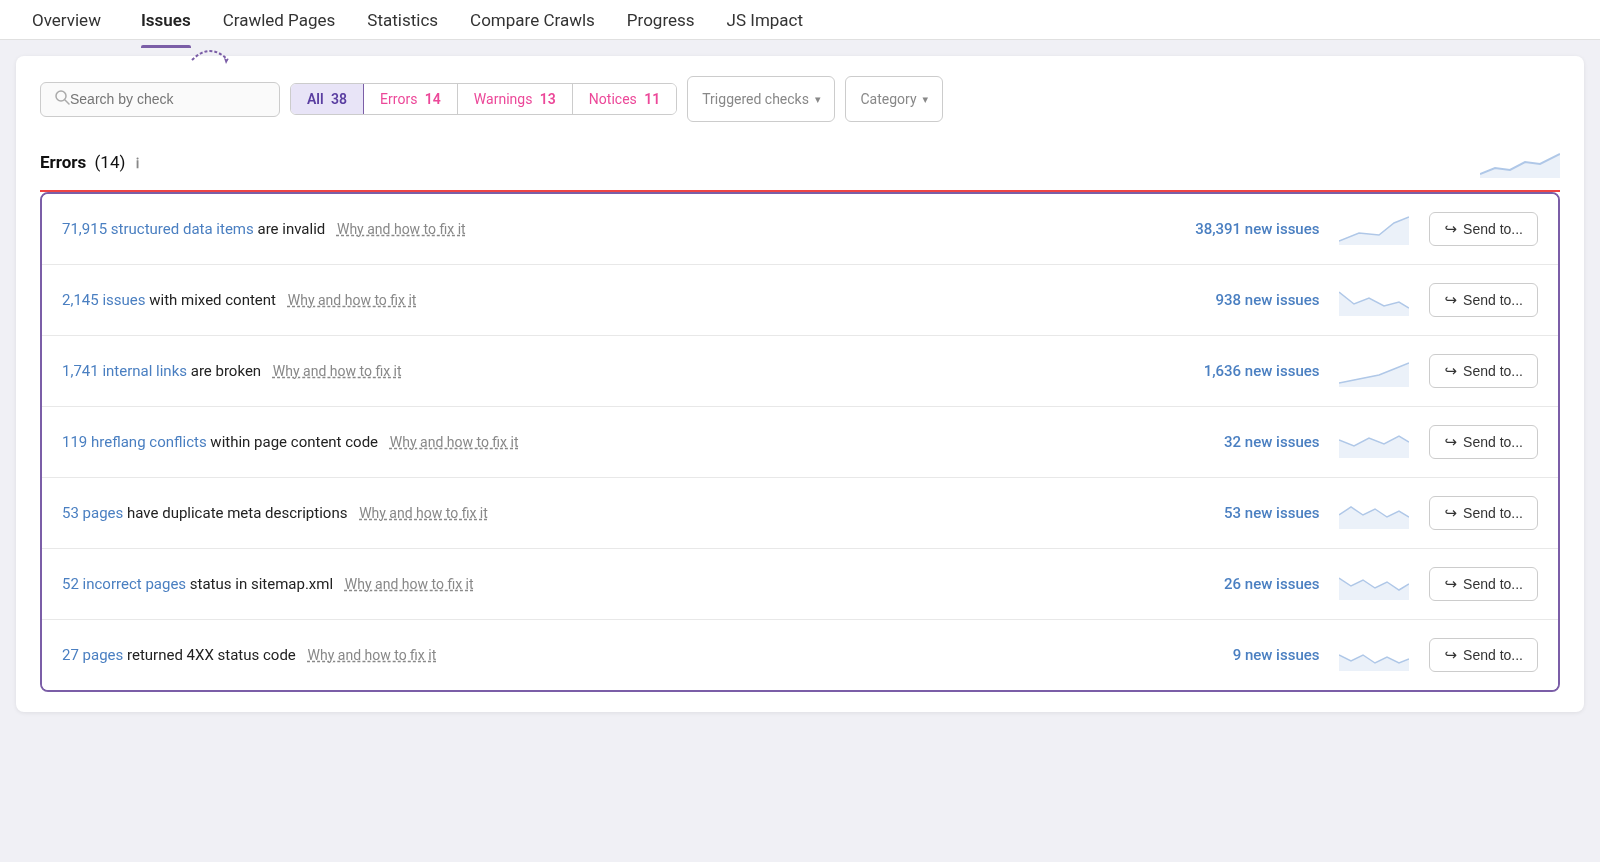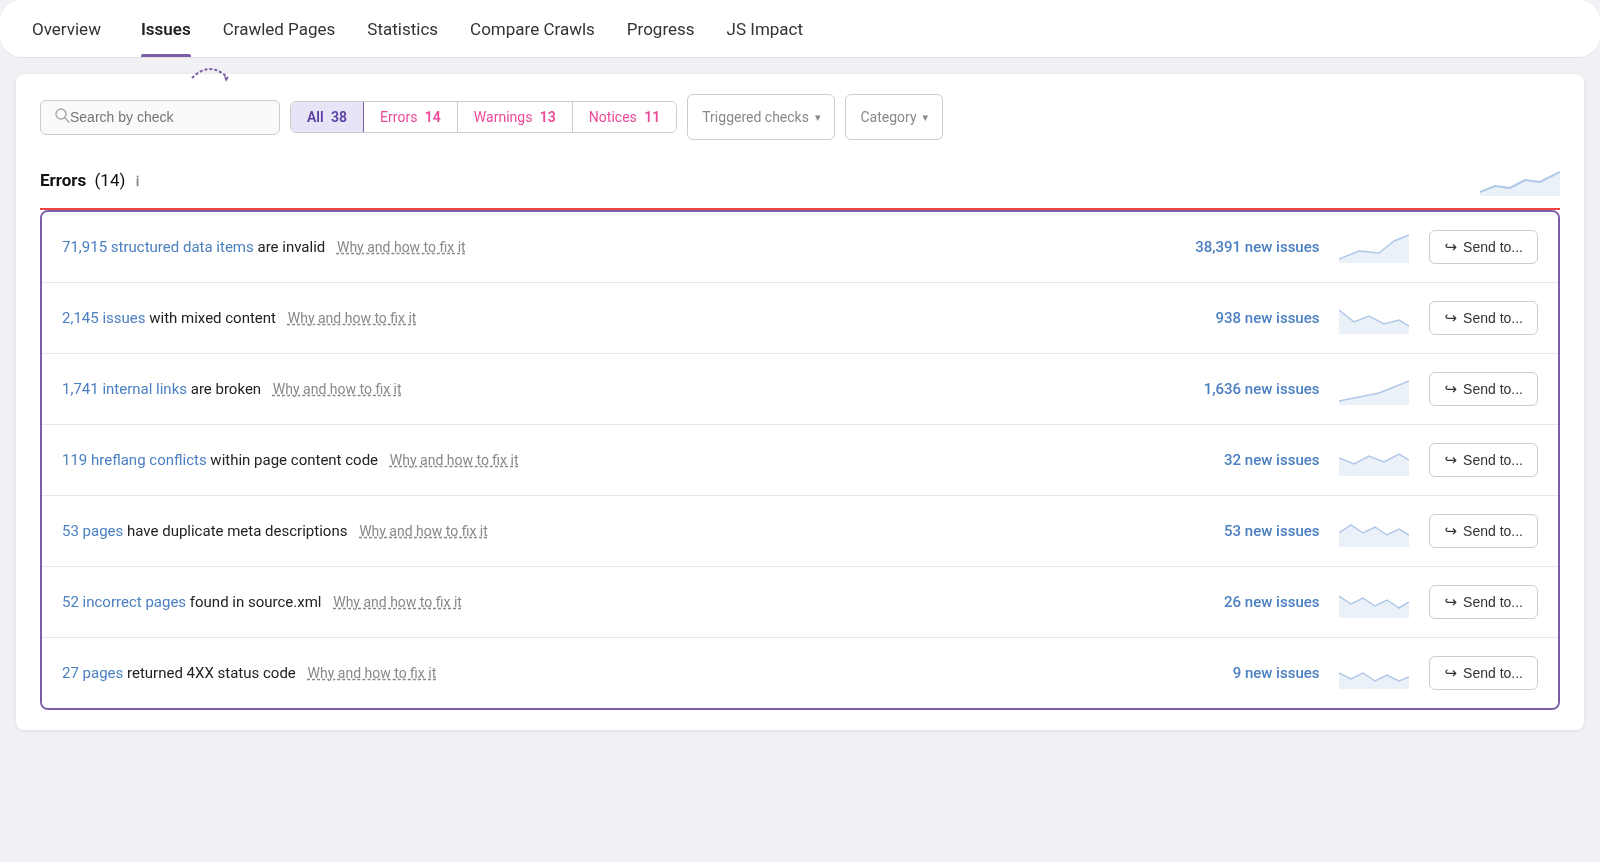--- a/index.html
+++ b/index.html
@@ -14,23 +14,22 @@
       min-height: 862px;
       width: 1600px;
     }
     
     .nav-bar {
       background: #fff;
       border-bottom: 1px solid #e0e0e0;
       display: flex;
       align-items: center;
       padding: 0 32px;
-      height: 58px;
+      height: 40px;
       gap: 32px;
-      border-radius: 22px;
     }
     .nav-item {
       font-size: 17px;
       color: #333;
       cursor: pointer;
       padding: 18px 0;
       text-decoration: none;
       position: relative;
     }
     .nav-item.active {
@@ -407,21 +406,21 @@
           <button class="send-btn">
             <span class="send-icon">↪</span>
             <span>Send to...</span>
           </button>
         </div>
       </div>
 
       <div class="issue-row">
         <div class="issue-left">
           <span class="issue-text">
-            <a class="issue-link">52 incorrect pages</a><span> found in source.xml</span>
+            <a class="issue-link">52 incorrect pages</a><span> status in sitemap.xml</span>
             <span class="fix-link">Why and how to fix it</span>
           </span>
         </div>
         <div class="issue-right">
           <span class="new-issues-count">26 new issues</span>
           <svg class="trend-chart" viewBox="0 0 70 32">
             <polyline points="0,10 12,18 24,12 36,20 48,14 60,22 70,16" fill="none" stroke="#b0c8e8" stroke-width="1.5"></polyline>
             <polygon points="0,10 12,18 24,12 36,20 48,14 60,22 70,16 70,32 0,32" fill="rgba(176,200,232,0.25)"></polygon>
           </svg>
           <button class="send-btn">

